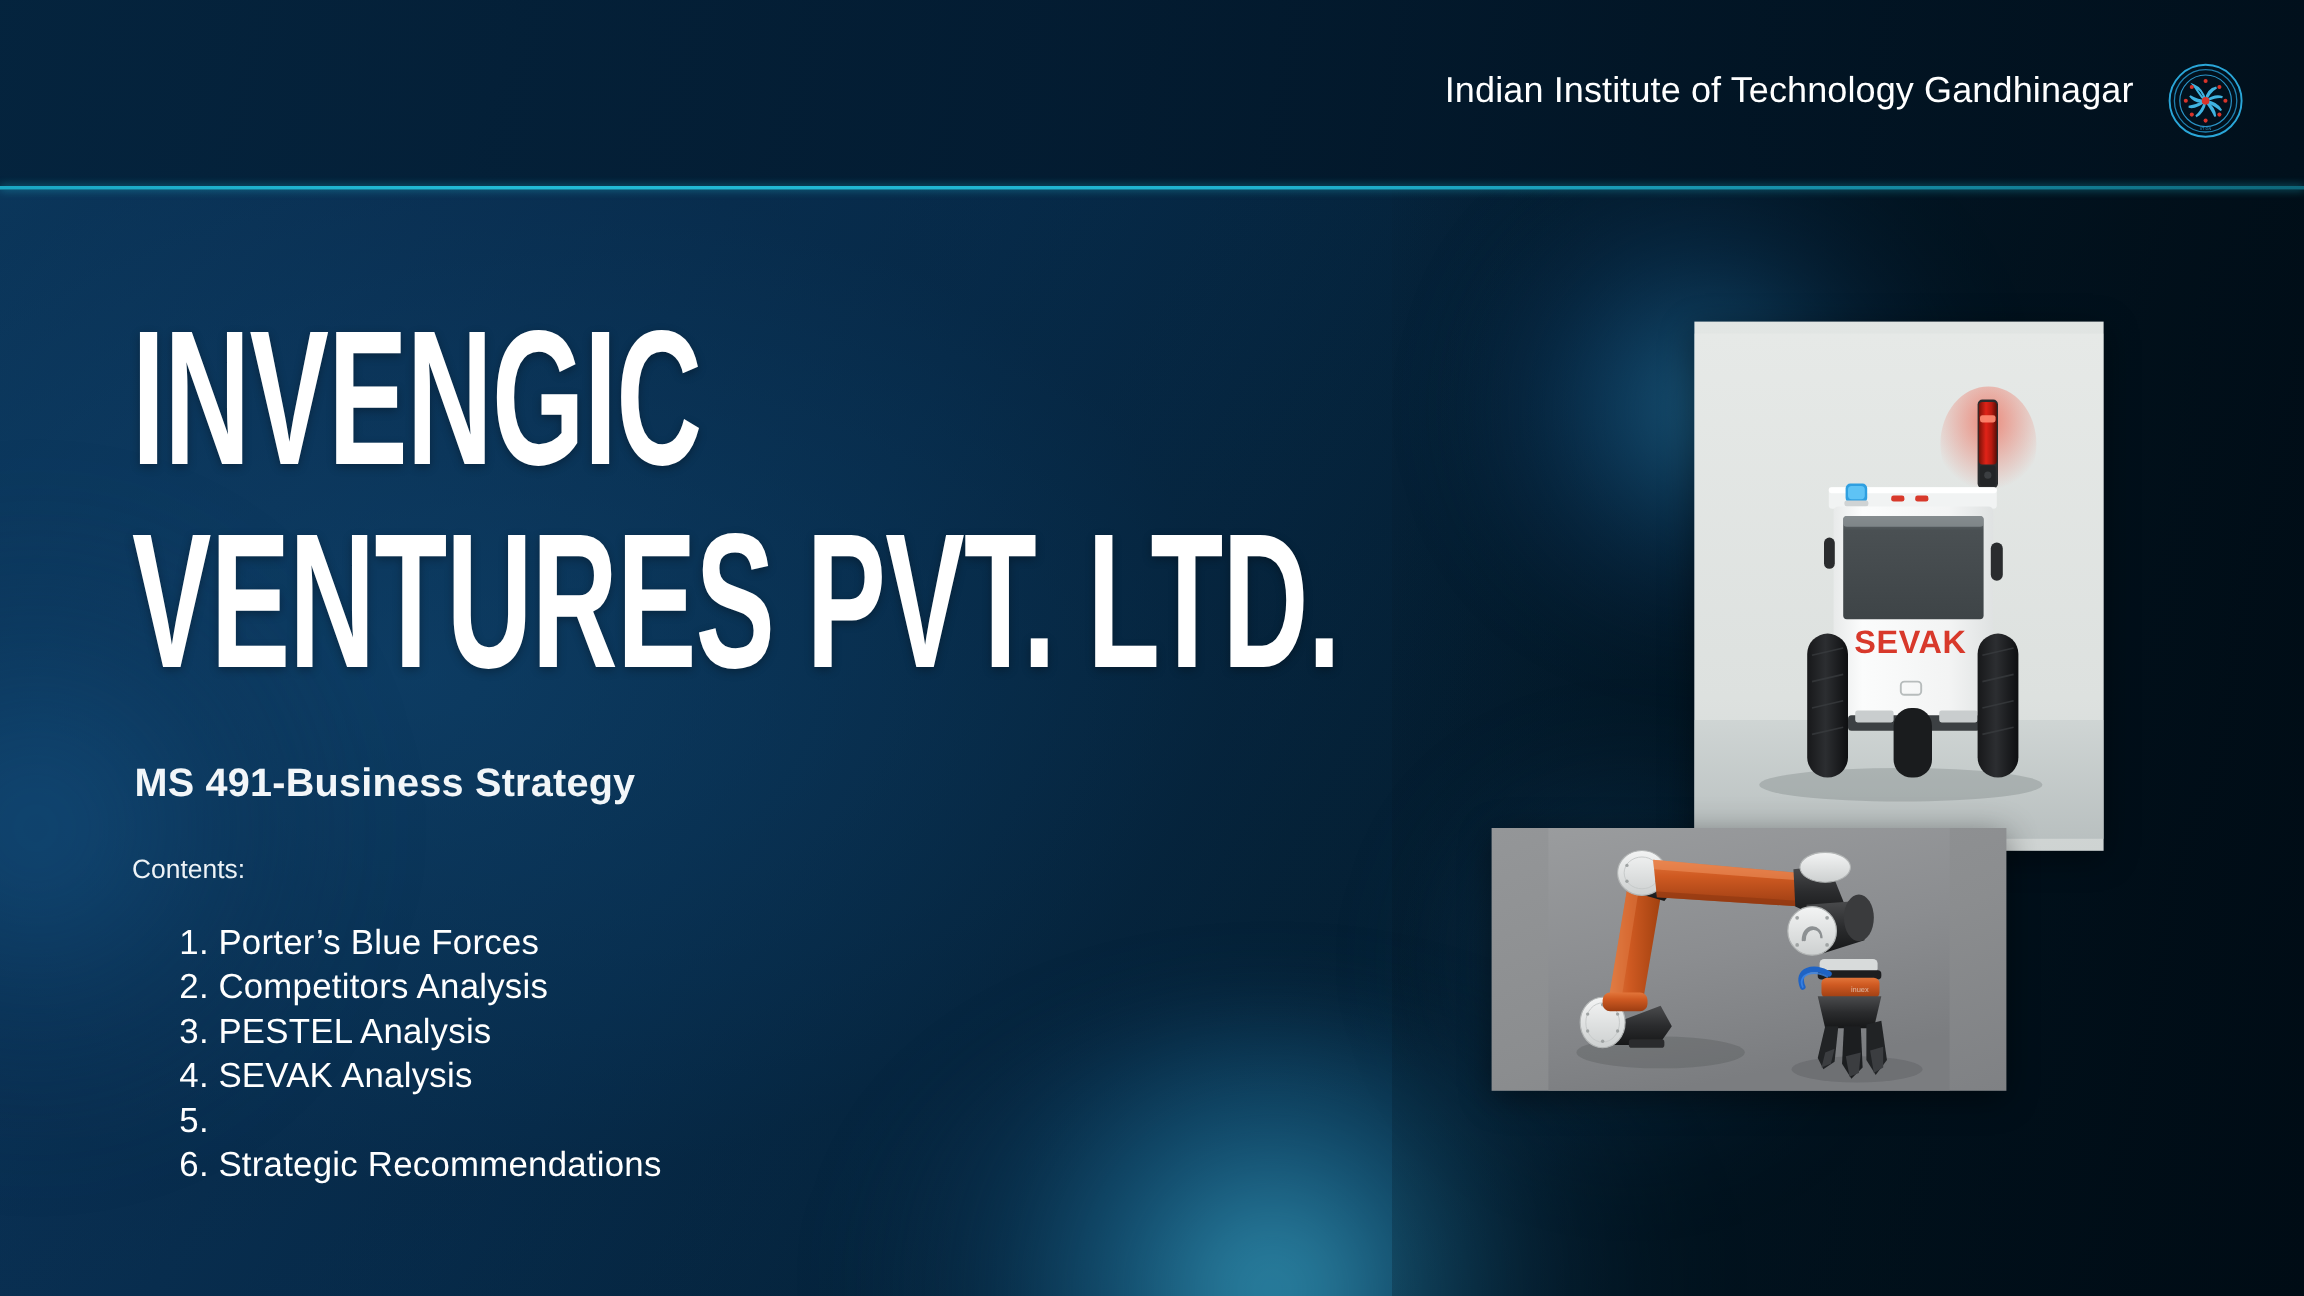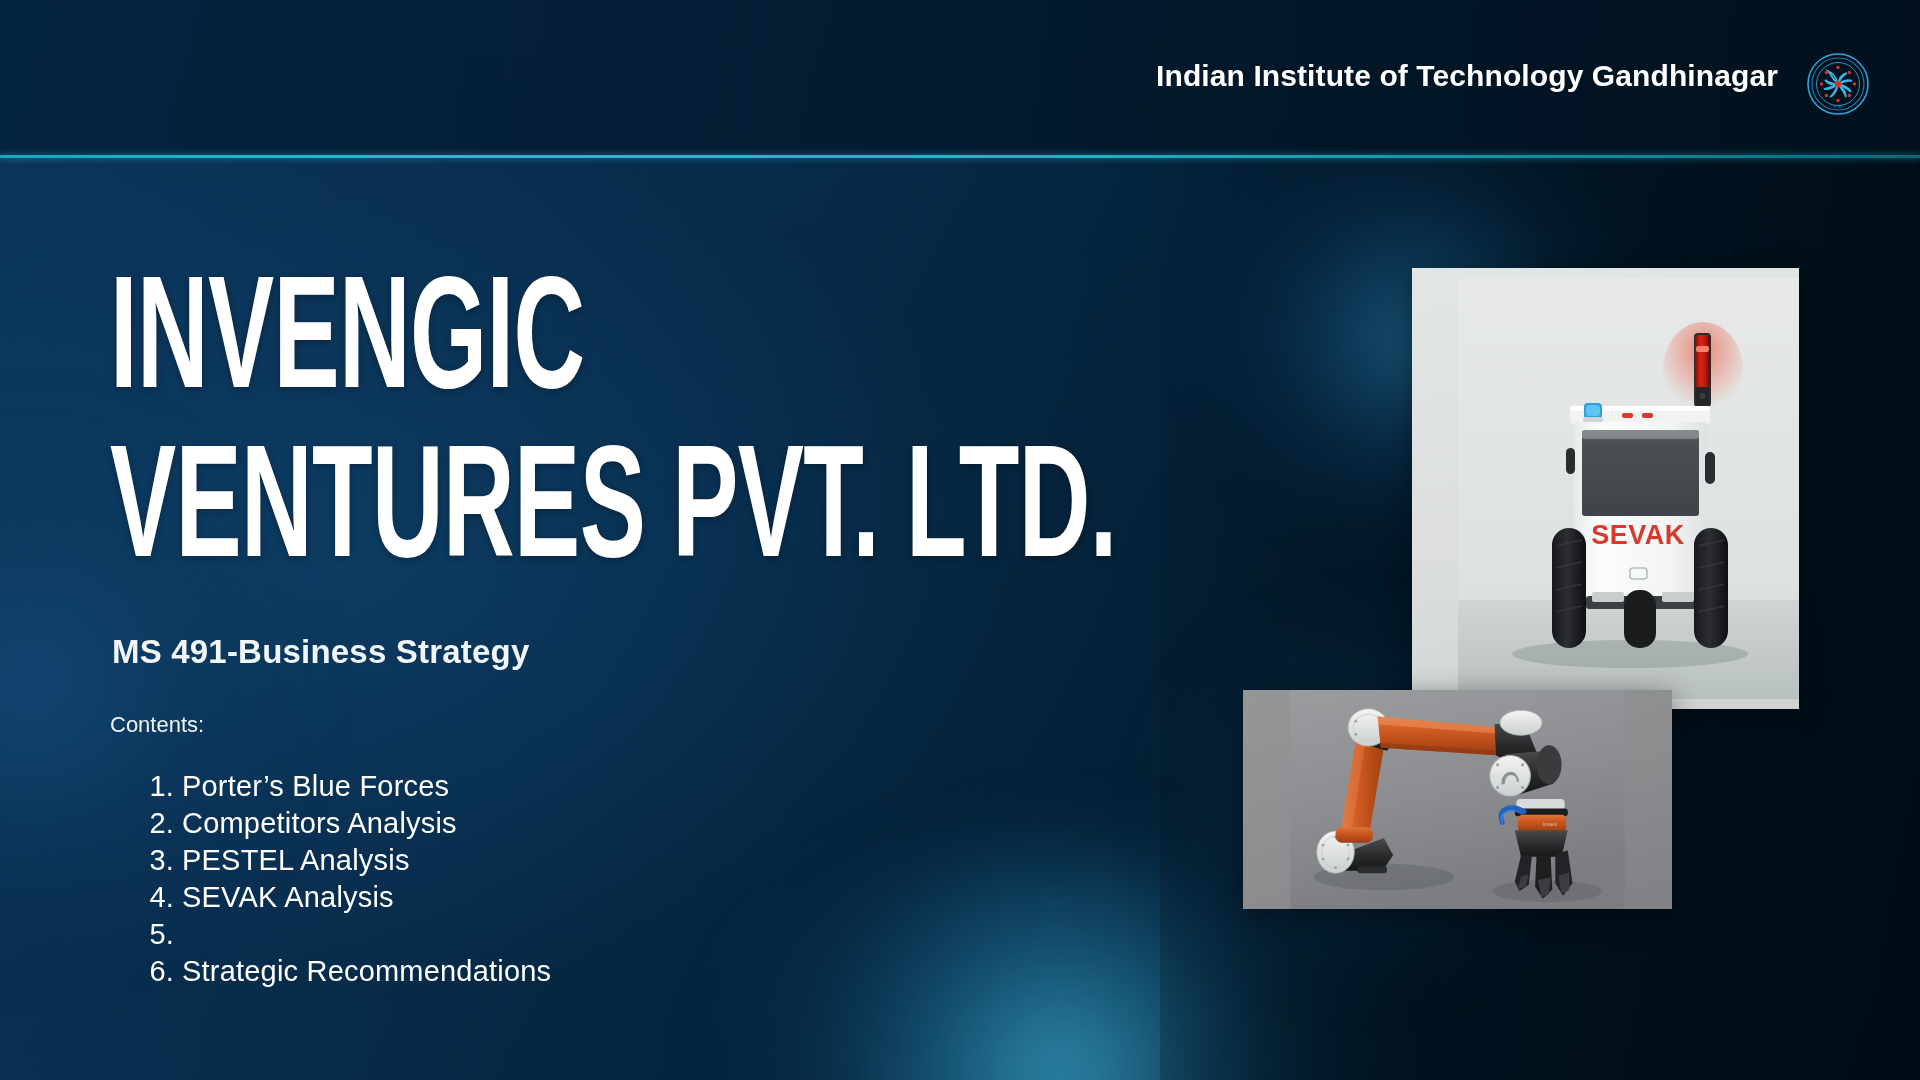--- a/index.html
+++ b/index.html
@@ -114,21 +114,21 @@
         #0d6679 100%);
     box-shadow: 0 0 7px rgba(35,190,215,0.65);
   }
   .header-title {
     position: absolute;
     left: 1138px; top: 59px;
     width: 640px;
     text-align: right;
     color: #ffffff;
     font-size: 30px;
-    font-weight: 700;
+    font-weight: 400;
     letter-spacing: 0.1px;
     white-space: nowrap;
   }
   .logo-wrap {
     position: absolute;
     left: 1806px; top: 52px;
     width: 64px; height: 64px;
   }
   .logo-wrap svg { display: block; }
 
@@ -197,21 +197,20 @@
   
   .photo {
     position: absolute;
     overflow: hidden;
   }
   .photo-sevak {
     left: 1412px; top: 268px;
     width: 341px; height: 441px;
     background: linear-gradient(170deg, #e2e6e4 0%, #dcdfdd 55%, #ced3d2 100%);
     box-shadow: 0 6px 26px rgba(0,0,0,0.42);
-    padding-left: 46px;
   }
   .photo-arm {
     left: 1243px; top: 690px;
     width: 429px; height: 219px;
     background: linear-gradient(160deg, #949698 0%, #8b8d8f 55%, #7f8184 100%);
     box-shadow: 0 6px 26px rgba(0,0,0,0.45);
   }
   .photo svg { display: block; width: 100%; height: 100%; }
 </style>
 </head>

